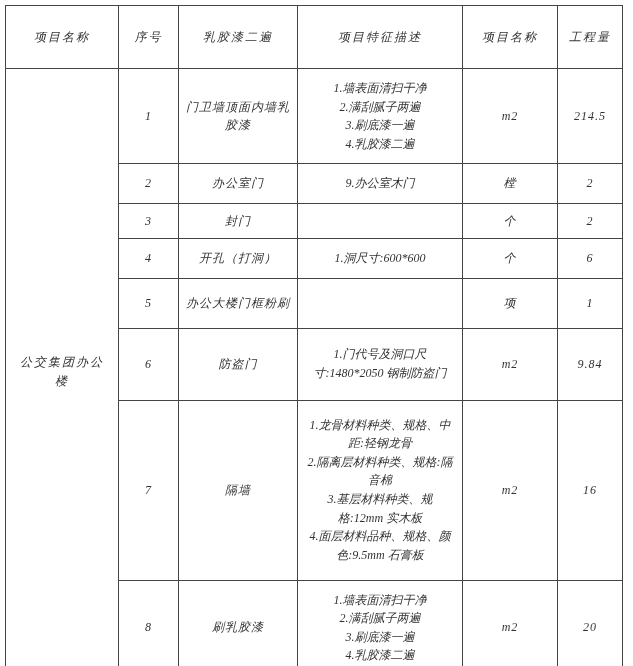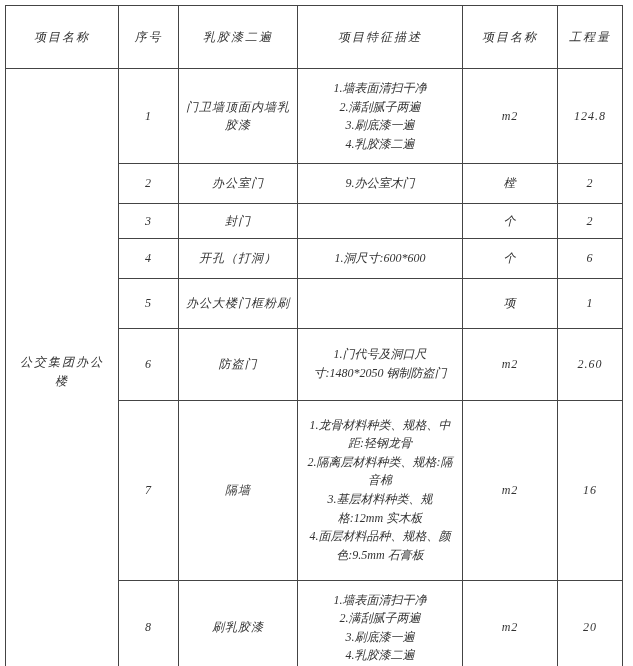--- a/index.html
+++ b/index.html
@@ -82,21 +82,21 @@
   <tbody>
     <tr class="row-1">
       <td class="cell-project-name" rowspan="8">公交集团办公楼</td>
       <td>1</td>
       <td>门卫墙顶面内墙乳胶漆</td>
       <td class="cell-features">1.墙表面清扫干净
 2.满刮腻子两遍
 3.刷底漆一遍
 4.乳胶漆二遍</td>
       <td>m2</td>
-      <td>124.8</td>
+      <td>214.5</td>
     </tr>
     <tr class="row-2">
       <td>2</td>
       <td>办公室门</td>
       <td class="cell-features">9.办公室木门</td>
       <td>樘</td>
       <td>2</td>
     </tr>
     <tr class="row-3">
       <td>3</td>
@@ -117,21 +117,21 @@
       <td>办公大楼门框粉刷</td>
       <td class="cell-features"></td>
       <td>项</td>
       <td>1</td>
     </tr>
     <tr class="row-6">
       <td>6</td>
       <td>防盗门</td>
       <td class="cell-features">1.门代号及洞口尺寸:1480*2050 钢制防盗门</td>
       <td>m2</td>
-      <td>2.60</td>
+      <td>9.84</td>
     </tr>
     <tr class="row-7">
       <td>7</td>
       <td>隔墙</td>
       <td class="cell-features">1.龙骨材料种类、规格、中距:轻钢龙骨
 2.隔离层材料种类、规格:隔音棉
 3.基层材料种类、规格:12mm 实木板
 4.面层材料品种、规格、颜色:9.5mm 石膏板</td>
       <td>m2</td>
       <td>16</td>

